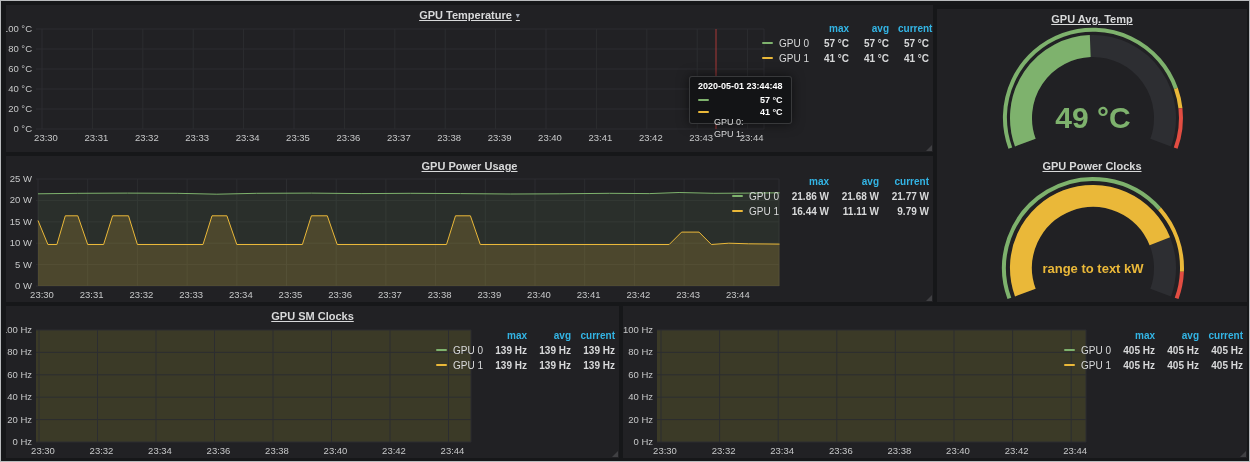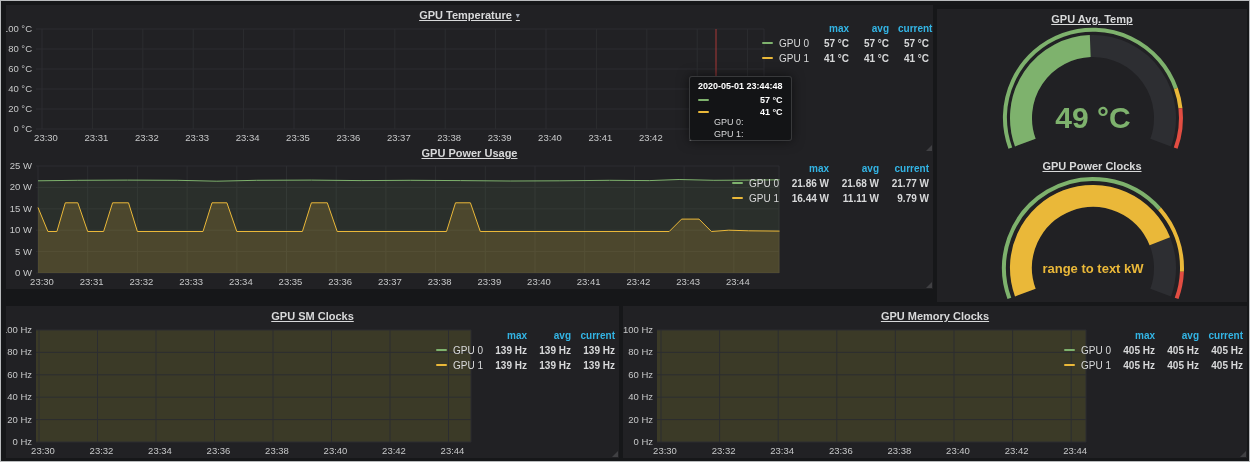--- a/index.html
+++ b/index.html
@@ -9,21 +9,21 @@
     font-size:11px;font-weight:700;color:#d8d9da;cursor:pointer;z-index:3;white-space:nowrap;text-decoration:underline;}
   .caret{color:#9fa7b3;font-size:8px;margin-left:4px;vertical-align:1px;}
   svg.plot{position:absolute;left:0;top:0;}
   .legend{position:absolute;display:grid;row-gap:0;font-size:10px;color:#d8d9da;z-index:2;}
   .legend .cell{height:15px;line-height:15px;text-align:right;padding-left:9px;white-space:nowrap;}
   .legend .cell.name{text-align:right;padding-left:0;cursor:pointer;color:#d8d9da;}
   .legend .cell.header{color:#33B5E5;font-weight:700;cursor:pointer;}
   .legend .cell.value{font-weight:700;}
   .dash{display:inline-block;width:11px;height:2px;border-radius:1px;vertical-align:middle;margin-right:6px;margin-top:-2px;}
   .tooltip{position:absolute;background:#131416;border:1px solid rgba(255,255,255,0.16);border-radius:3px;
-    padding:4px 8px 22px 8px;font-size:9px;color:#d8d9da;z-index:6;box-shadow:0 0 12px rgba(0,0,0,.55);}
+    padding:4px 8px 5px 8px;font-size:9px;color:#d8d9da;z-index:6;box-shadow:0 0 12px rgba(0,0,0,.55);}
   .tooltip .time{font-weight:700;color:#ffffff;margin-bottom:3px;white-space:nowrap;}
   .tooltip .trow{display:flex;align-items:center;height:12px;white-space:nowrap;}
   .tooltip .tname{margin-left:5px;margin-top:44px;}
   .tooltip .tval{font-weight:700;color:#ffffff;margin-left:auto;padding-left:10px;}
   .resize-handle{position:absolute;right:1px;bottom:1px;width:0;height:0;
     border-left:6px solid transparent;border-bottom:6px solid #404043;cursor:nwse-resize;z-index:4;}
 </style>
 </head>
 <body>
 
@@ -109,21 +109,21 @@
       <div class="panel-title"><span>GPU Avg. Temp</span></div>
       <svg class="plot" width="310" height="147">
         <path d="M 73.31 139.10 A 88 88 0 1 1 238.90 79.48" stroke="#7EB26D" stroke-width="4" fill="none"></path>
         <path d="M 238.90 79.48 A 88 88 0 0 1 243.45 99.19" stroke="#EAB839" stroke-width="4" fill="none"></path>
         <path d="M 243.45 99.19 A 88 88 0 0 1 238.69 139.10" stroke="#E24D42" stroke-width="4" fill="none"></path>
         <path d="M 88.34 133.63 A 72 72 0 1 1 223.66 133.63" stroke="#2d2e32" stroke-width="22" fill="none"></path>
         <path d="M 88.34 133.63 A 72 72 0 0 1 153.24 37.05" stroke="#7EB26D" stroke-width="22" fill="none"></path>
         <text x="156" y="119" text-anchor="middle" font-size="30" font-weight="700" fill="#7EB26D">49 °C</text>
       </svg>
     </div>
-    <div class="panel" style="left: 5px; top: 142px; width: 927px; height: 146px;">
+    <div class="panel" style="left: 5px; top: 155px; width: 927px; height: 146px;">
       <div class="panel-title"><span>GPU Power Usage</span></div>
       <svg class="plot" width="927" height="146">
         <line x1="30" y1="23" x2="773" y2="23" stroke="#2c2d30" stroke-width="1"></line>
         <text x="26" y="26" text-anchor="end" font-size="9.5" fill="#c7c8c9">25 W</text>
         <line x1="30" y1="44.4" x2="773" y2="44.4" stroke="#2c2d30" stroke-width="1"></line>
         <text x="26" y="47.4" text-anchor="end" font-size="9.5" fill="#c7c8c9">20 W</text>
         <line x1="30" y1="65.8" x2="773" y2="65.8" stroke="#2c2d30" stroke-width="1"></line>
         <text x="26" y="68.8" text-anchor="end" font-size="9.5" fill="#c7c8c9">15 W</text>
         <line x1="30" y1="87.19999999999999" x2="773" y2="87.19999999999999" stroke="#2c2d30" stroke-width="1"></line>
         <text x="26" y="90.19999999999999" text-anchor="end" font-size="9.5" fill="#c7c8c9">10 W</text>
@@ -238,21 +238,20 @@
         <div class="cell value">139 Hz</div>
         <div class="cell value">139 Hz</div>
         <div class="cell name"><span class="dash" style="background: rgb(234, 184, 57);"></span><span>GPU 1</span></div>
         <div class="cell value">139 Hz</div>
         <div class="cell value">139 Hz</div>
         <div class="cell value">139 Hz</div>
       </div>
       <div class="resize-handle"></div>
     </div>
     <div class="panel" style="left: 622px; top: 305px; width: 624px; height: 152px;">
-      <div class="panel-title"><span>GPU Memory Clocks</span></div>
       <svg class="plot" width="624" height="152">
         <rect x="34" y="24" width="429" height="112" fill="#3b3a27"></rect>
         <line x1="34" y1="24" x2="463" y2="24" stroke="#2c2d30" stroke-width="1"></line>
         <text x="30" y="27" text-anchor="end" font-size="9.5" fill="#c7c8c9">100 Hz</text>
         <line x1="34" y1="46.4" x2="463" y2="46.4" stroke="#2c2d30" stroke-width="1"></line>
         <text x="30" y="49.4" text-anchor="end" font-size="9.5" fill="#c7c8c9">80 Hz</text>
         <line x1="34" y1="68.8" x2="463" y2="68.8" stroke="#2c2d30" stroke-width="1"></line>
         <text x="30" y="71.8" text-anchor="end" font-size="9.5" fill="#c7c8c9">60 Hz</text>
         <line x1="34" y1="91.19999999999999" x2="463" y2="91.19999999999999" stroke="#2c2d30" stroke-width="1"></line>
         <text x="30" y="94.19999999999999" text-anchor="end" font-size="9.5" fill="#c7c8c9">40 Hz</text>

